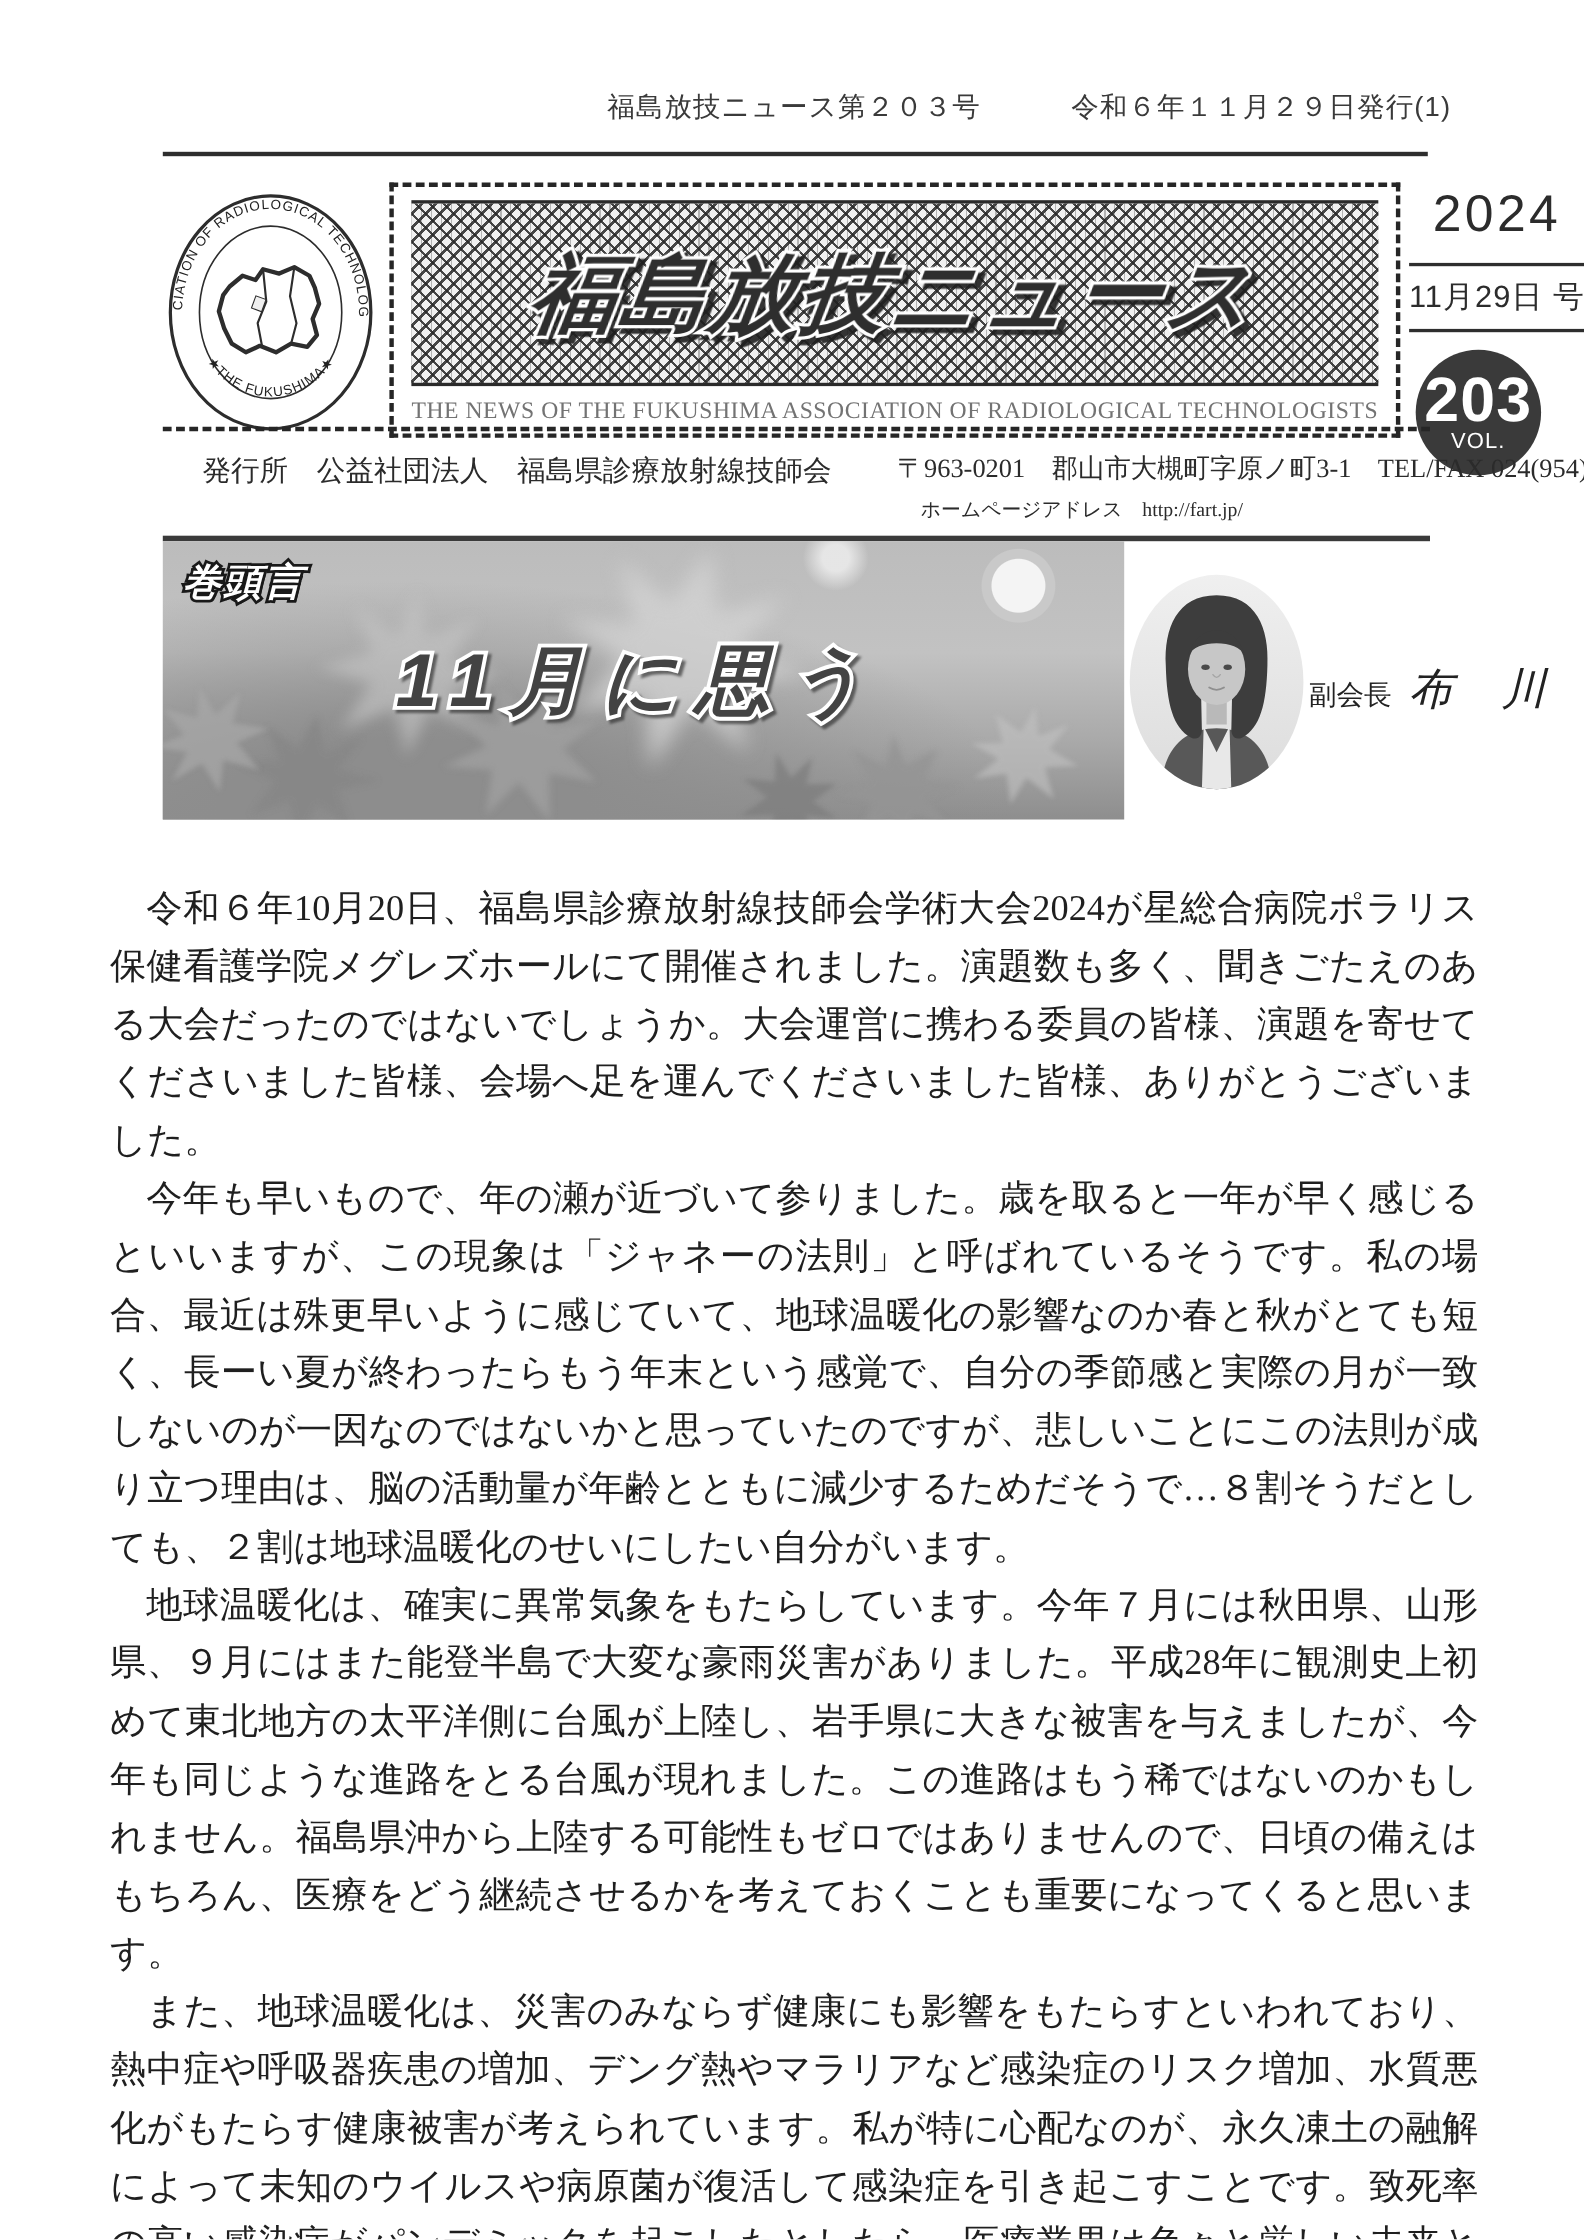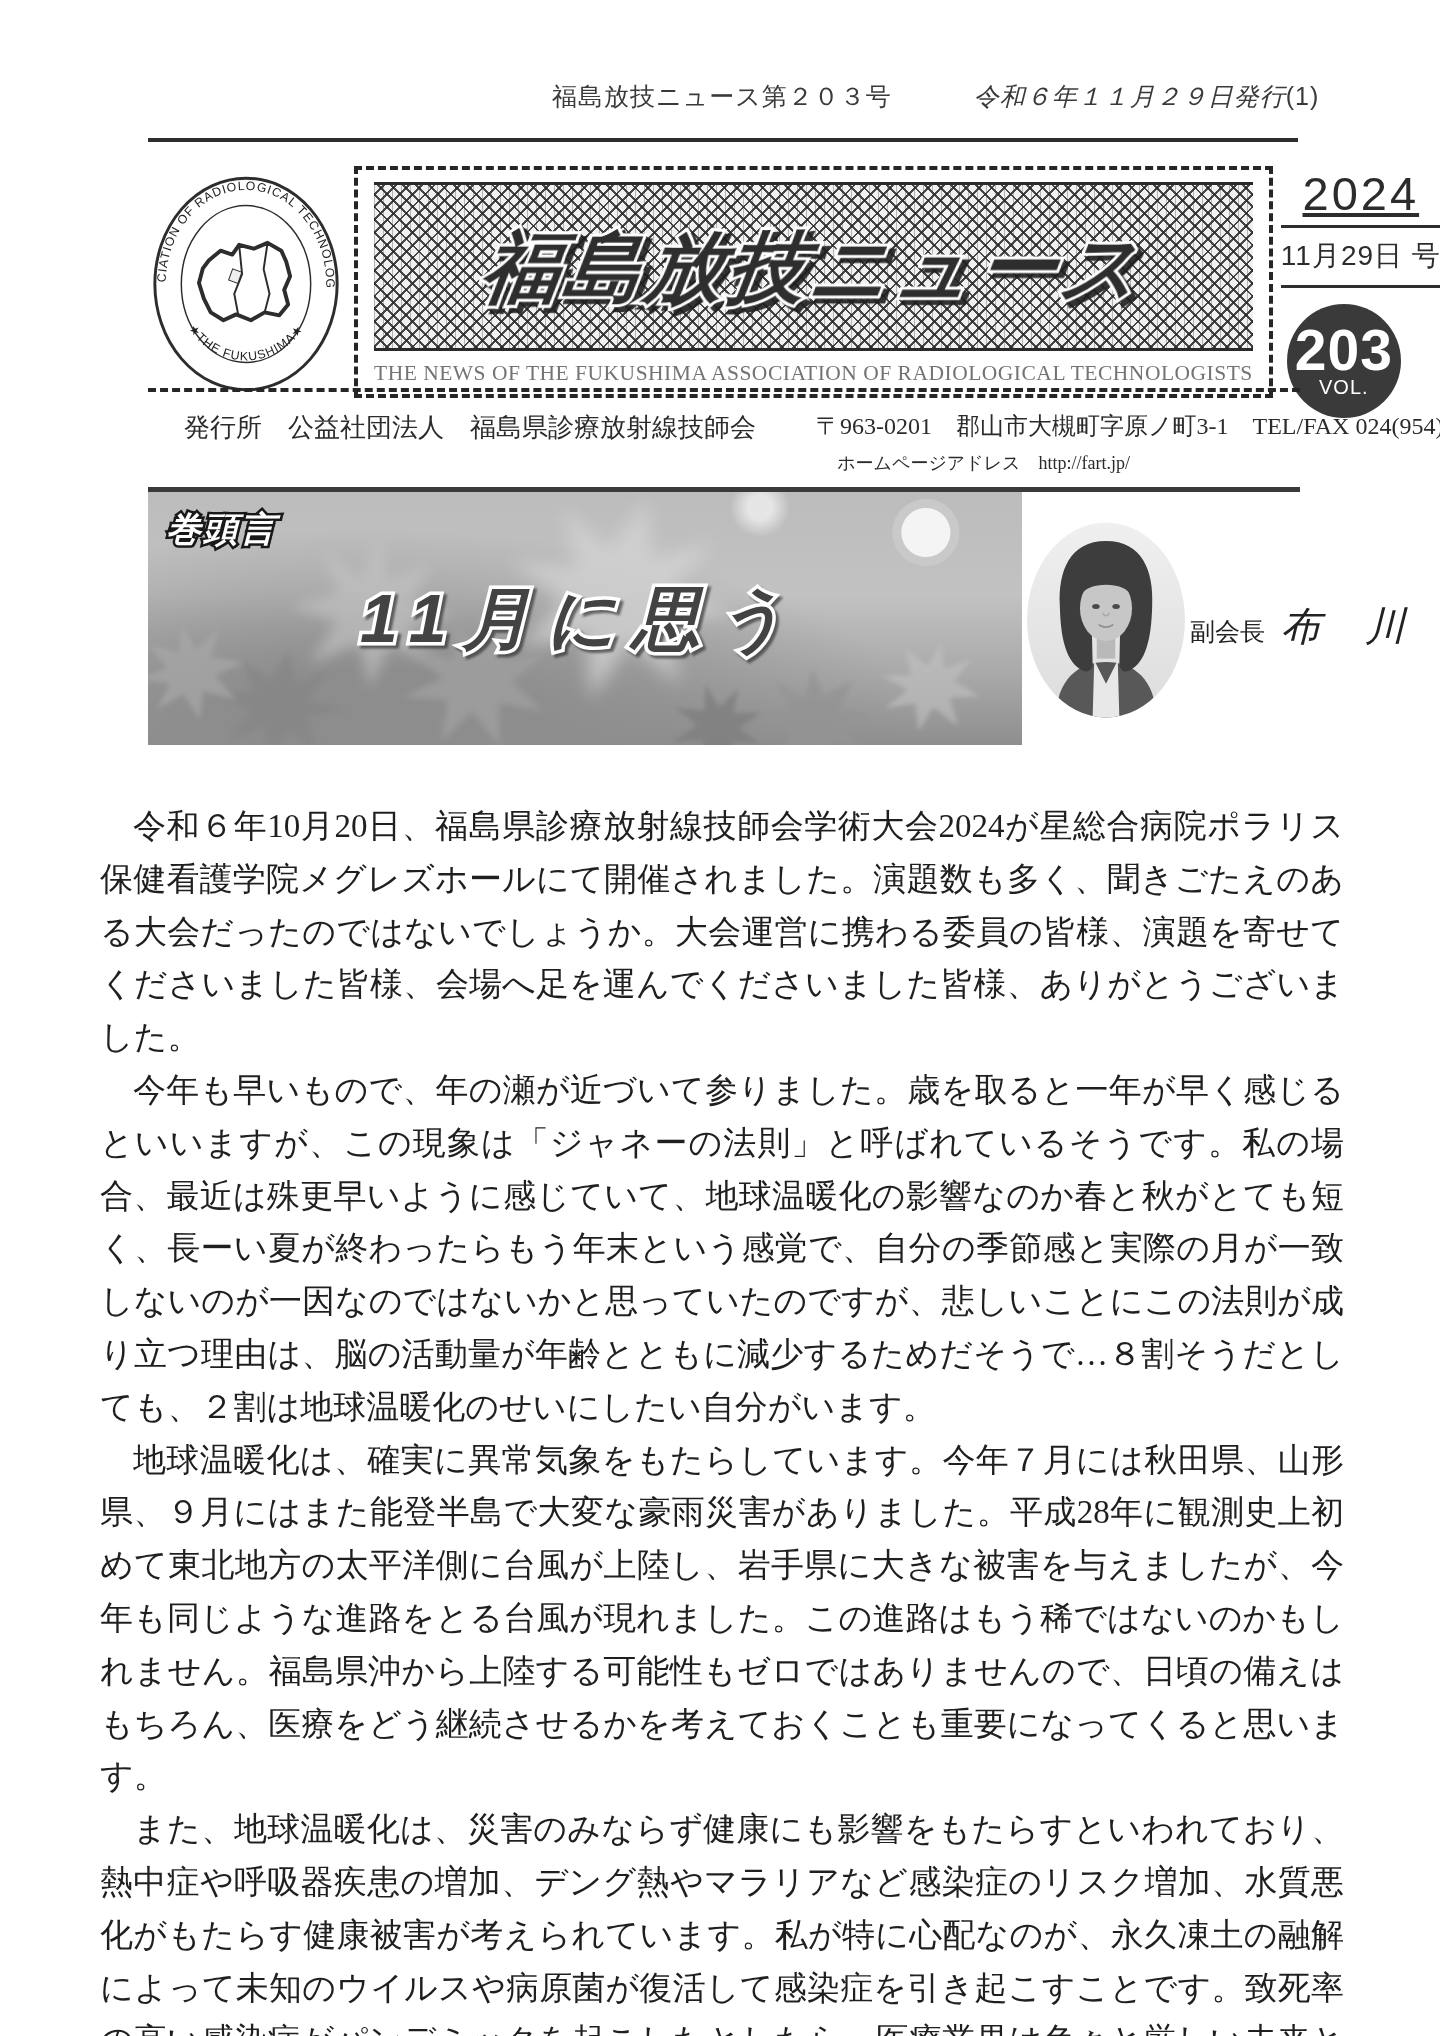--- a/index.html
+++ b/index.html
@@ -11,21 +11,21 @@
   }
 
   
   .page-header {
     position:absolute; top:80px; left:100px; right:100px;
     display:flex; align-items:baseline;
     font-family:"Liberation Sans","DejaVu Sans",sans-serif;
     font-size:25px; color:#3a3a3a; letter-spacing:1px; white-space:nowrap;
   }
   .ph-issue { margin-left:452px; }
-  .ph-date  { margin-left:82px;font-style:italic; }
+  .ph-date  { margin-left:82px; }
   .ph-page  { margin-left:auto; margin-right:62px; }
 
   .rule-top { position:absolute; top:138px; left:148px; right:142px; border-top:4px solid #2e2e2e; }
 
   
   .masthead { position:absolute; top:166px; left:148px; right:140px; height:238px; display:flex; align-items:flex-start; }
   .logo { width:196px; height:236px; flex:none; }
   .title-box {
     flex:1; height:232px; margin-left:10px; border:4px dashed #262626;
     padding:12px 16px 8px; display:flex; flex-direction:column; background:#fff;
@@ -46,21 +46,21 @@
     -webkit-text-stroke:6px #ffffff; paint-order:stroke fill;
     filter:drop-shadow(6px 5px 0 rgba(30,30,30,0.9));
     white-space:nowrap;
   }
   .masthead-subtitle {
     margin-top:10px; text-align:center; font-size:21.5px; letter-spacing:0.5px;
     color:#737373; white-space:nowrap;
   }
   .issue-col { width:160px; flex:none; margin-left:8px; text-align:center;
     font-family:"Liberation Sans","DejaVu Sans",sans-serif; color:#2c2c2c; }
-  .issue-year { font-size:47px; letter-spacing:3px; padding-bottom:4px; border-bottom:3px solid #2e2e2e;text-decoration:underline; }
+  .issue-year { font-size:47px; letter-spacing:3px; padding-bottom:18px; border-bottom:3px solid #2e2e2e; }
   .issue-date { font-size:28px; padding:9px 0 10px; border-bottom:3px solid #2e2e2e; white-space:nowrap; letter-spacing:1px; }
   .vol-badge {
     width:114px; height:114px; border-radius:50%; background:#3a3a3a; color:#fff;
     margin:16px auto 0 6px; display:flex; flex-direction:column; align-items:center; justify-content:center;
   }
   .vol-number { font-size:57px; font-weight:bold; line-height:0.95; letter-spacing:1px; }
   .vol-label  { font-size:20px; letter-spacing:1px; margin-top:-2px; }
 
   
   .dashed-rule { position:absolute; top:388px; left:148px; right:140px; border-top:4px dashed #262626; }

